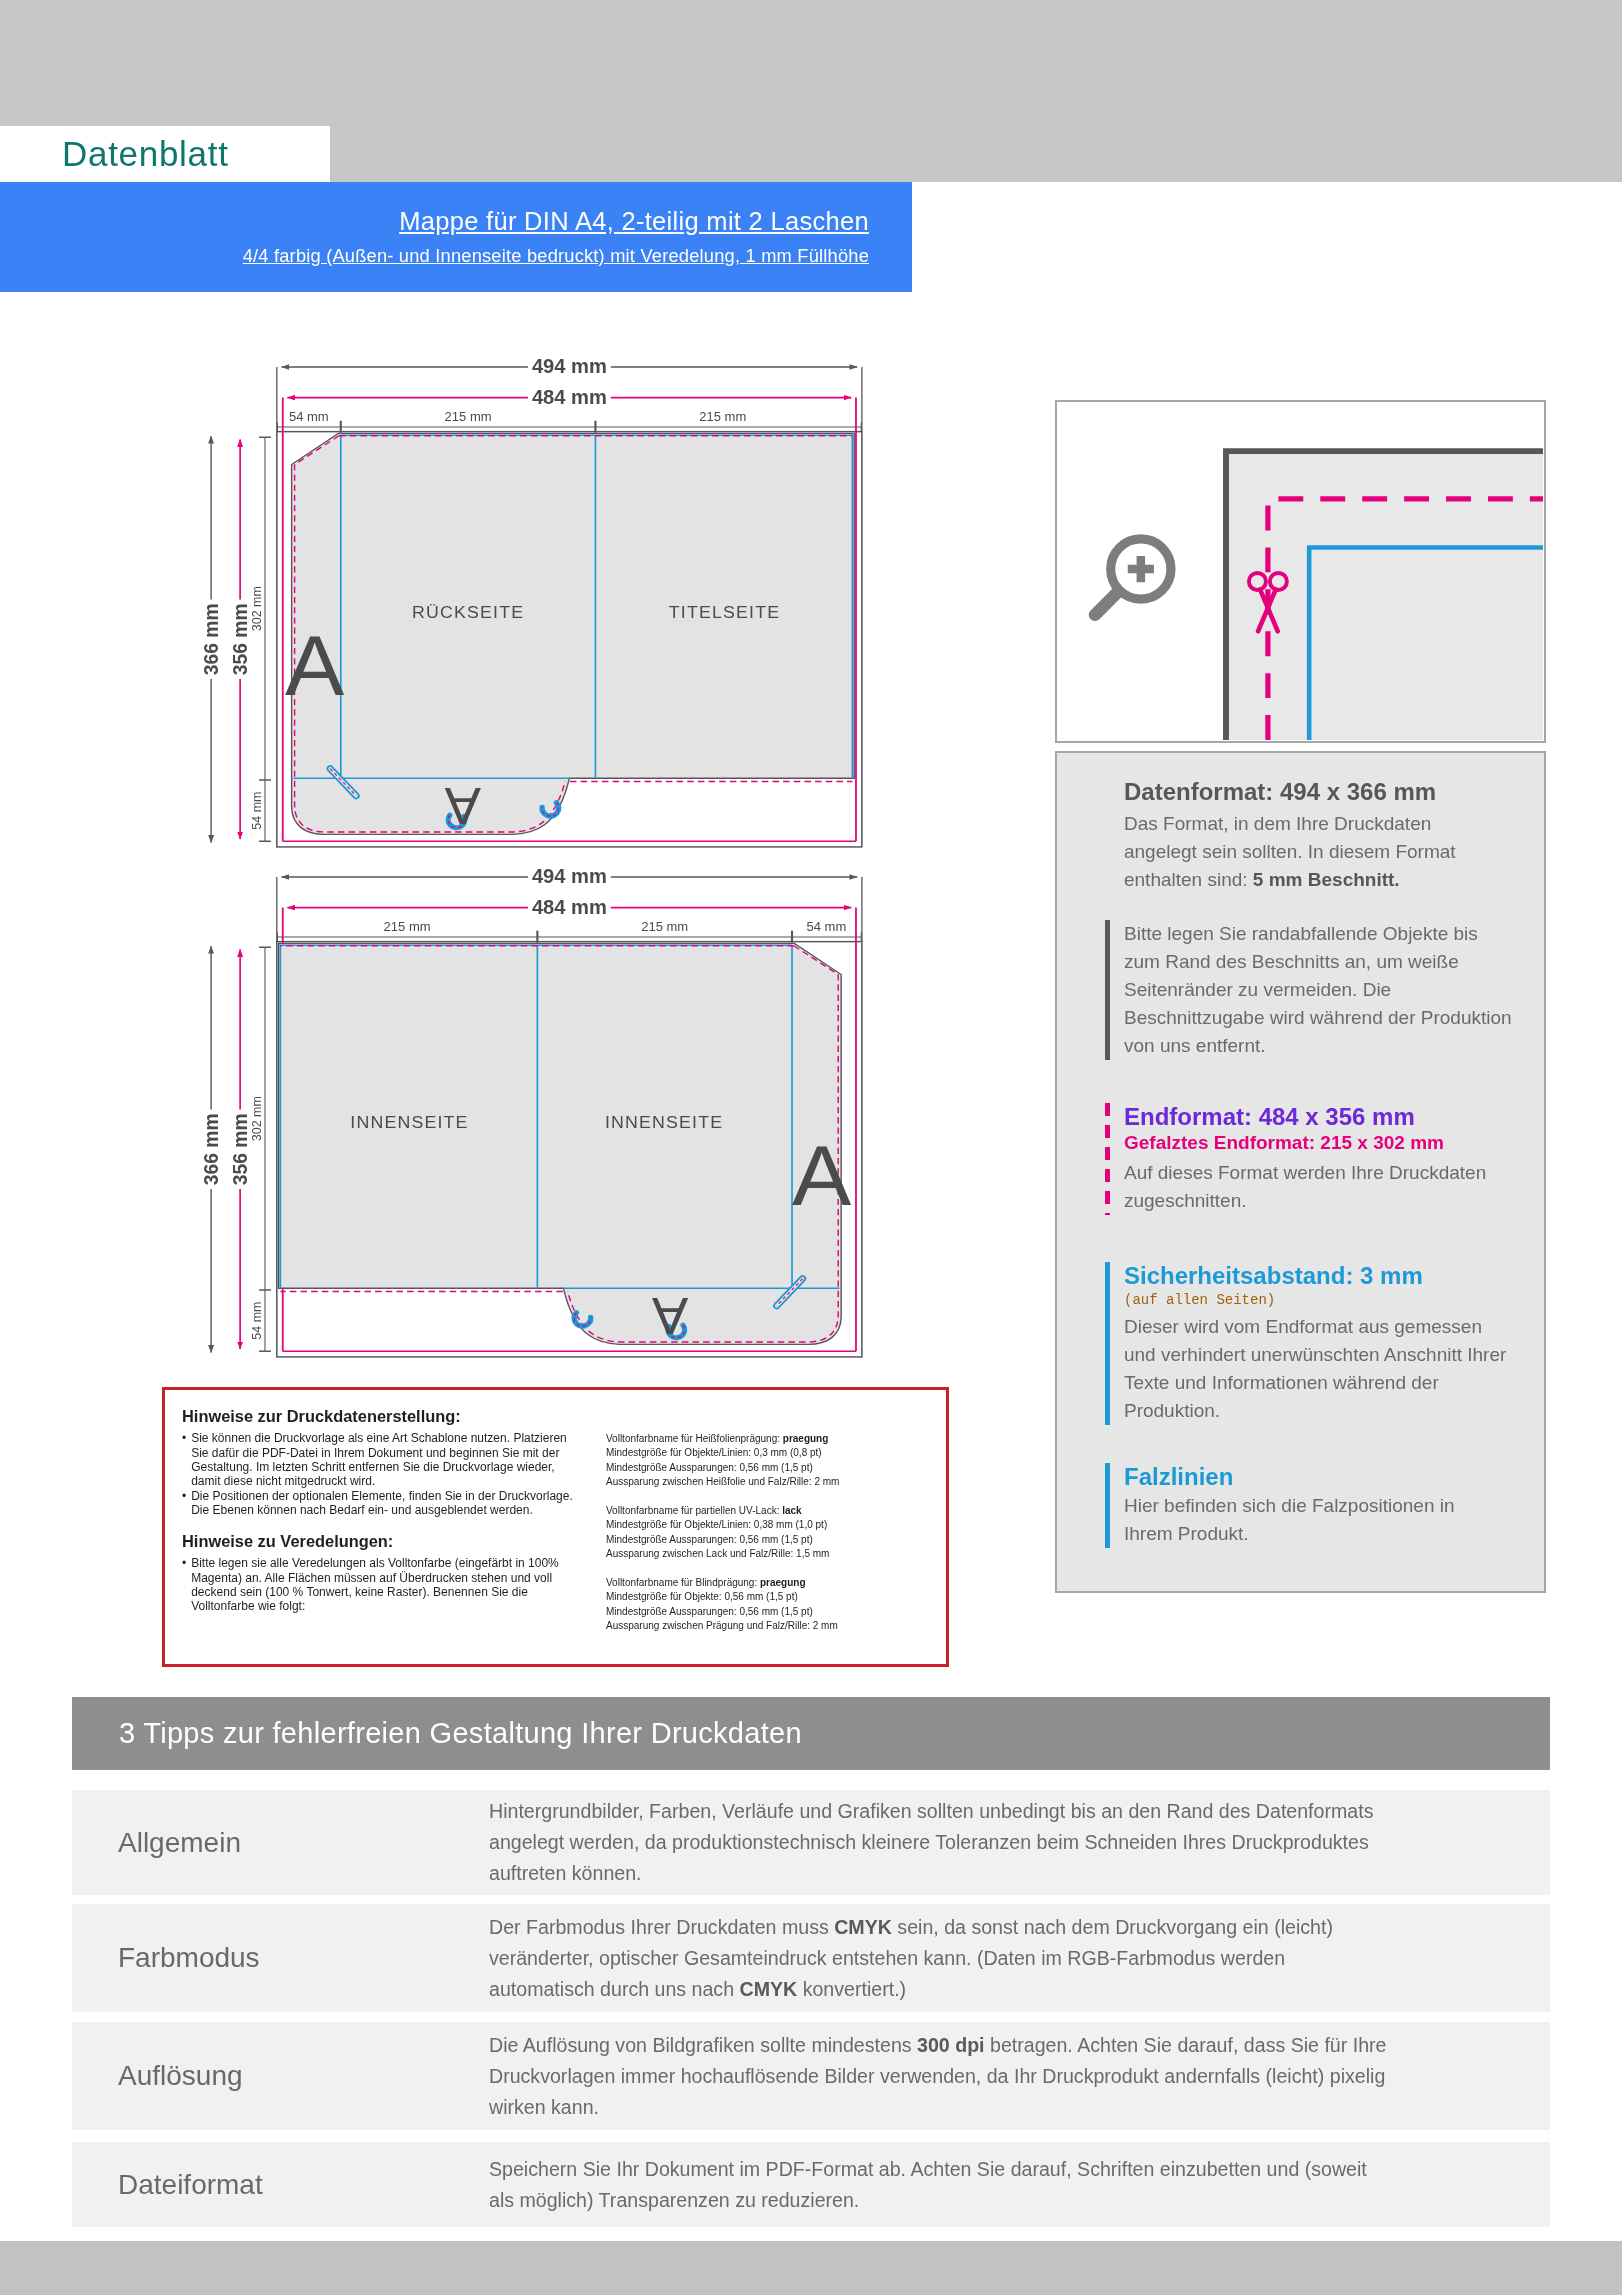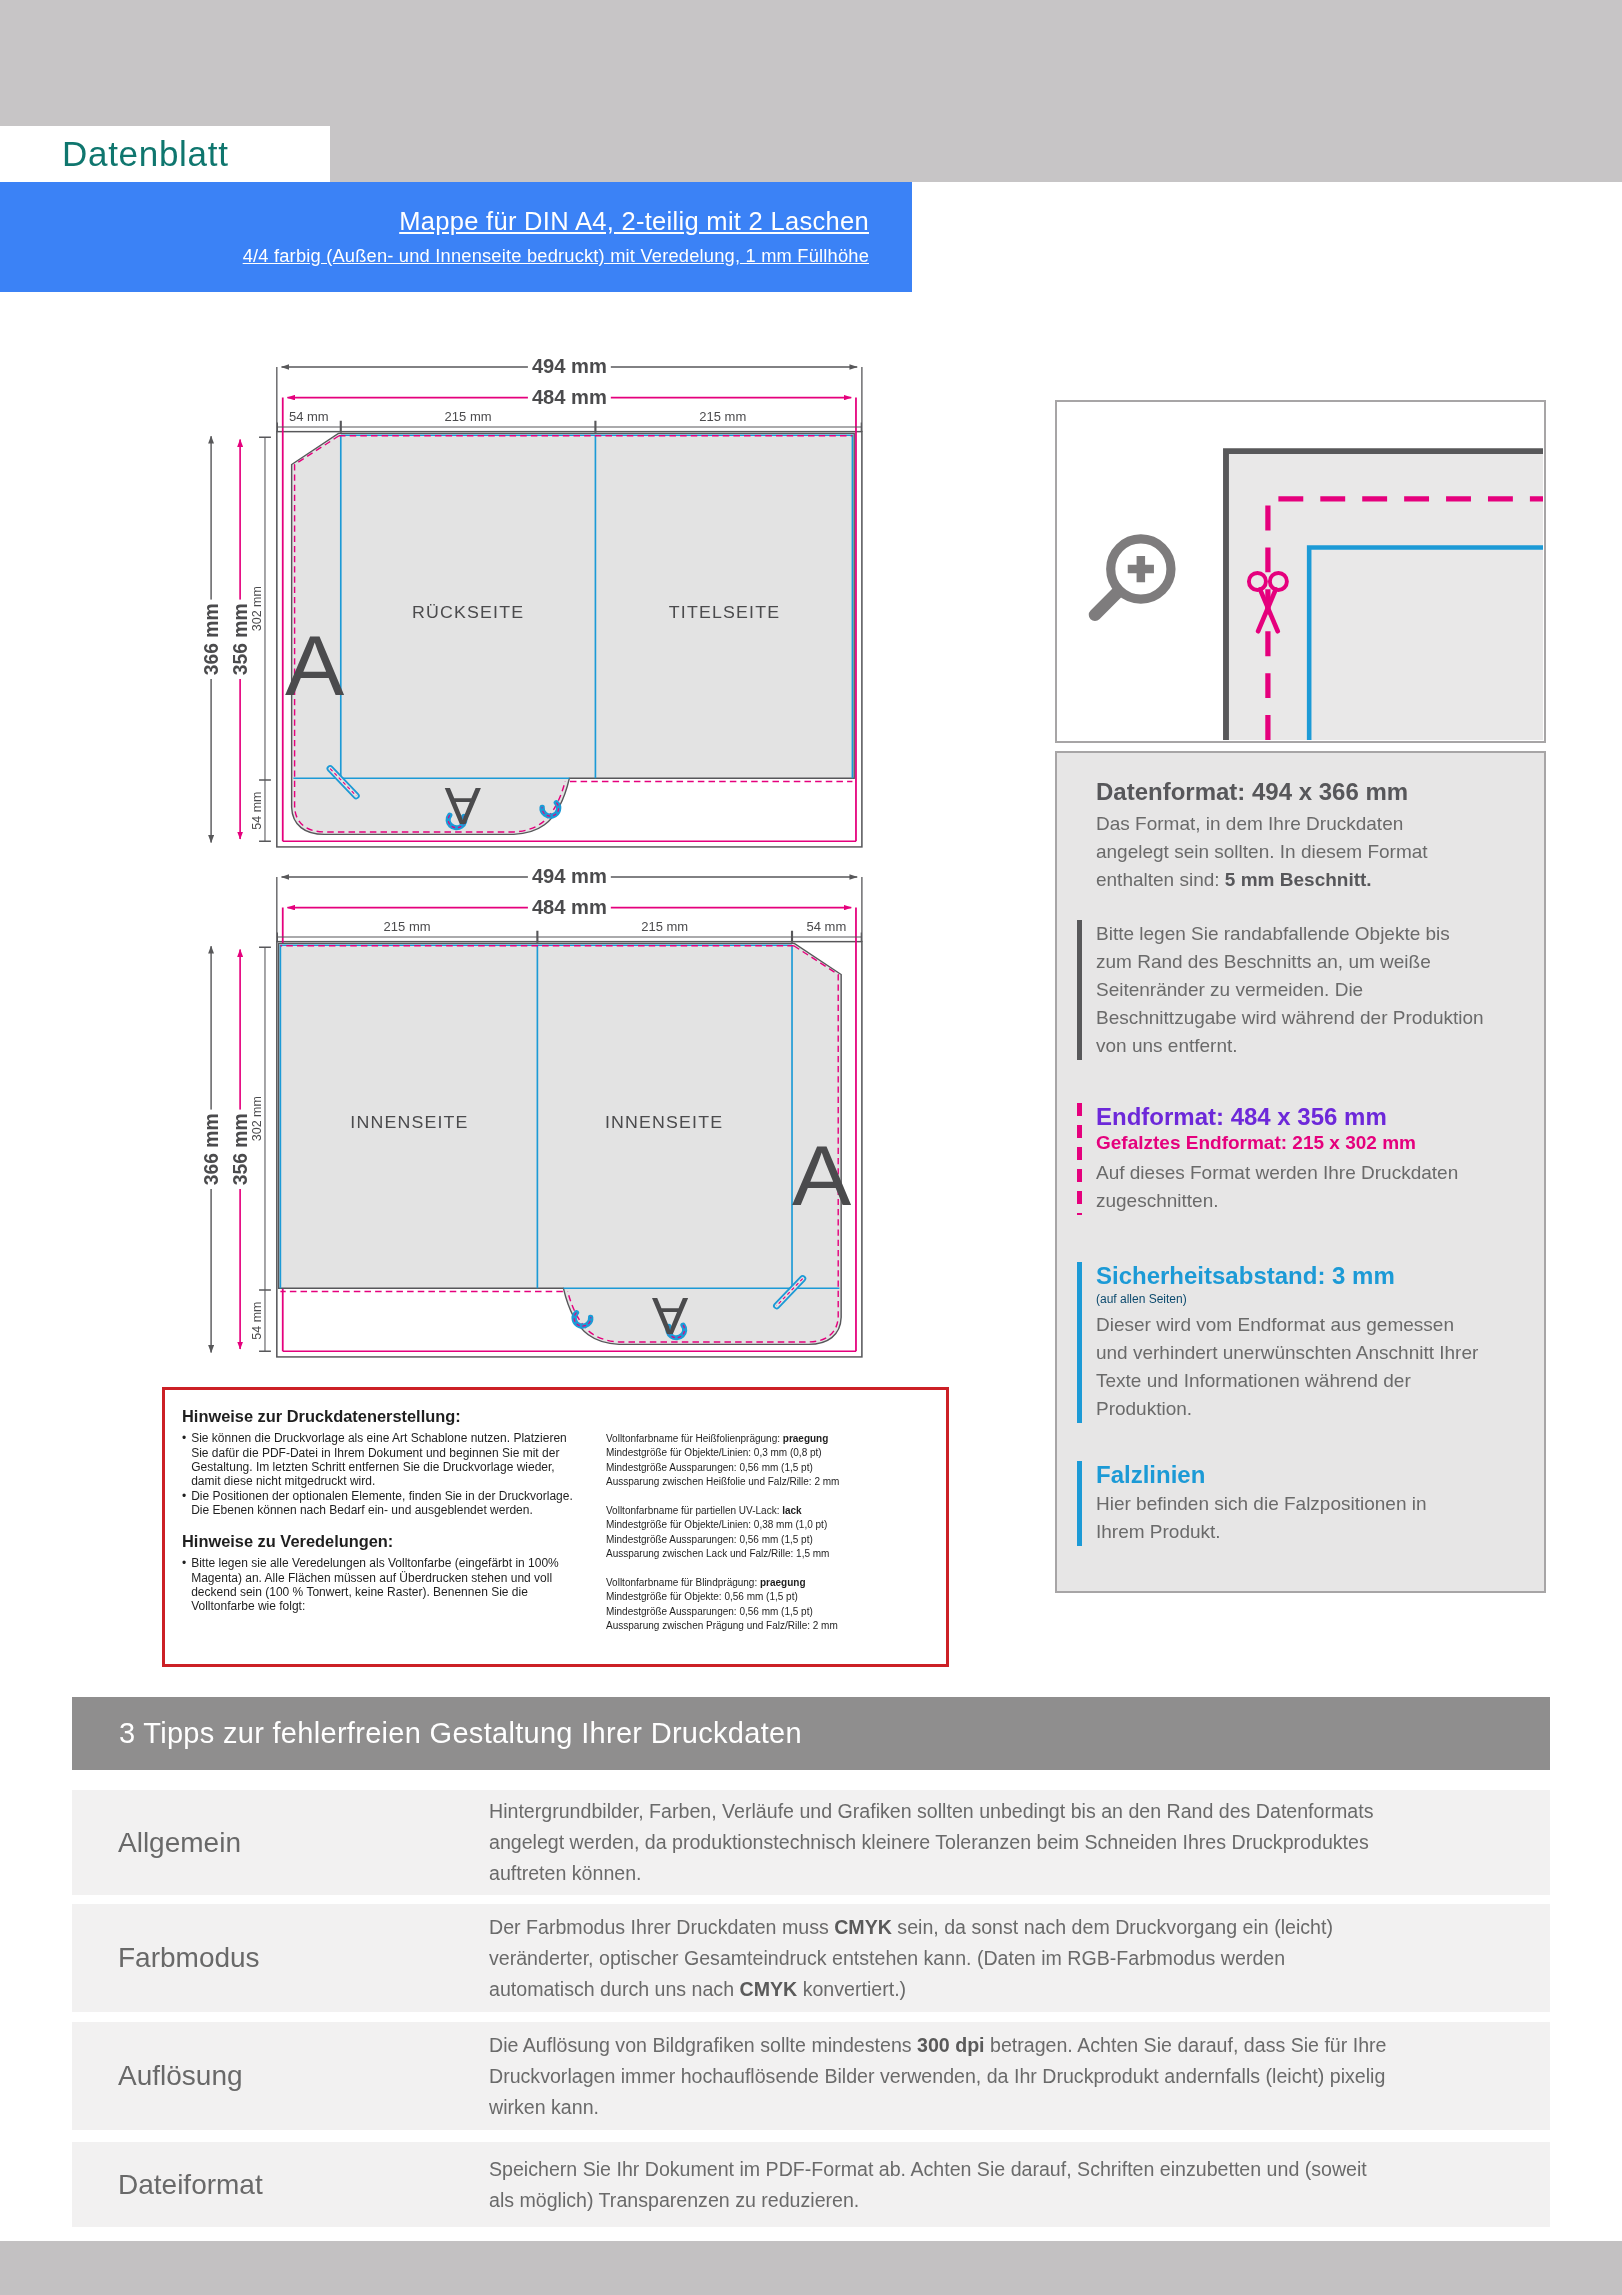--- a/index.html
+++ b/index.html
@@ -13,32 +13,32 @@
   .banner{left:0;top:182px;width:912px;height:110px;background:#3b82f6;color:#fff;
           display:flex;flex-direction:column;justify-content:center;align-items:flex-end;padding-right:0;box-sizing:border-box;text-decoration:underline;}
   .banner .t1{font-size:25.5px;margin-right:43px;letter-spacing:0.3px;}
   .banner .t2{font-size:18.3px;margin-right:43px;margin-top:9.2px;letter-spacing:0.2px;}
   
   .diag{left:188px;width:681px;height:509px;}
   svg{font-family:"Liberation Sans",sans-serif;}
   
   .illu-box{left:1055px;top:400px;width:491px;height:343px;background:#fff;border:2.6px solid #a7a5a6;box-sizing:border-box;}
   .info-panel{left:1055px;top:751px;width:491px;height:842px;background:#e7e6e6;border:2px solid #a7a5a6;
-              box-sizing:border-box;padding:25px 26px 0 20px;}
+              box-sizing:border-box;padding:25px 26px 0 48px;}
   .info-panel .blk{display:flex;margin-bottom:0;}
   .bar{flex:0 0 4.6px;margin-right:14.4px;}
   .bar.none{background:transparent;}
   .bar.gray{background:#58585a;}
   .bar.blue{background:#1c9ad6;}
   .bar.mag-dash{background:repeating-linear-gradient(to bottom,#e5007d 0 13px,transparent 13px 22px);}
   .ip-title{font-size:24px;font-weight:bold;color:#57575a;margin:0 0 3.9px 0;}
   .ip-title.mag{color:#6d28d9;margin-bottom:1.3px;}
   .ip-sub.mag{font-size:19px;font-weight:bold;color:#e5007d;margin:1.3px 0 5.2px 0;}
   .ip-title.blue{color:#1c9ad6;margin-bottom:1.3px;}
-  .ip-sub.blue{font-size:12px;color:#0c4a6e;margin:1.3px 0 5.2px 0;}
+  .ip-sub.blue{font-size:14px;color:#a16207;margin:1.3px 0 5.2px 0;font-family:Liberation Mono, monospace;}
   .ip-body{font-size:19px;line-height:28px;color:#6a6a6a;}
   .ip-body .b{font-weight:bold;color:#57575a;}
   
   .red-box{left:162px;top:1387px;width:787px;height:280px;border:3.3px solid #cc2026;background:#fff;box-sizing:border-box;}
   .rb-col{position:absolute;color:#1f1f1f;}
   .rb-left{left:17px;top:17px;width:393px;}
   .rb-right{left:425px;top:42px;width:353px;}
   .rb-title{font-size:16.4px;font-weight:bold;margin:0 0 5.2px 0;}
   .rb-title.second{margin-top:14.4px;}
   .rb-bullet{display:flex;font-size:12px;line-height:14.4px;}

